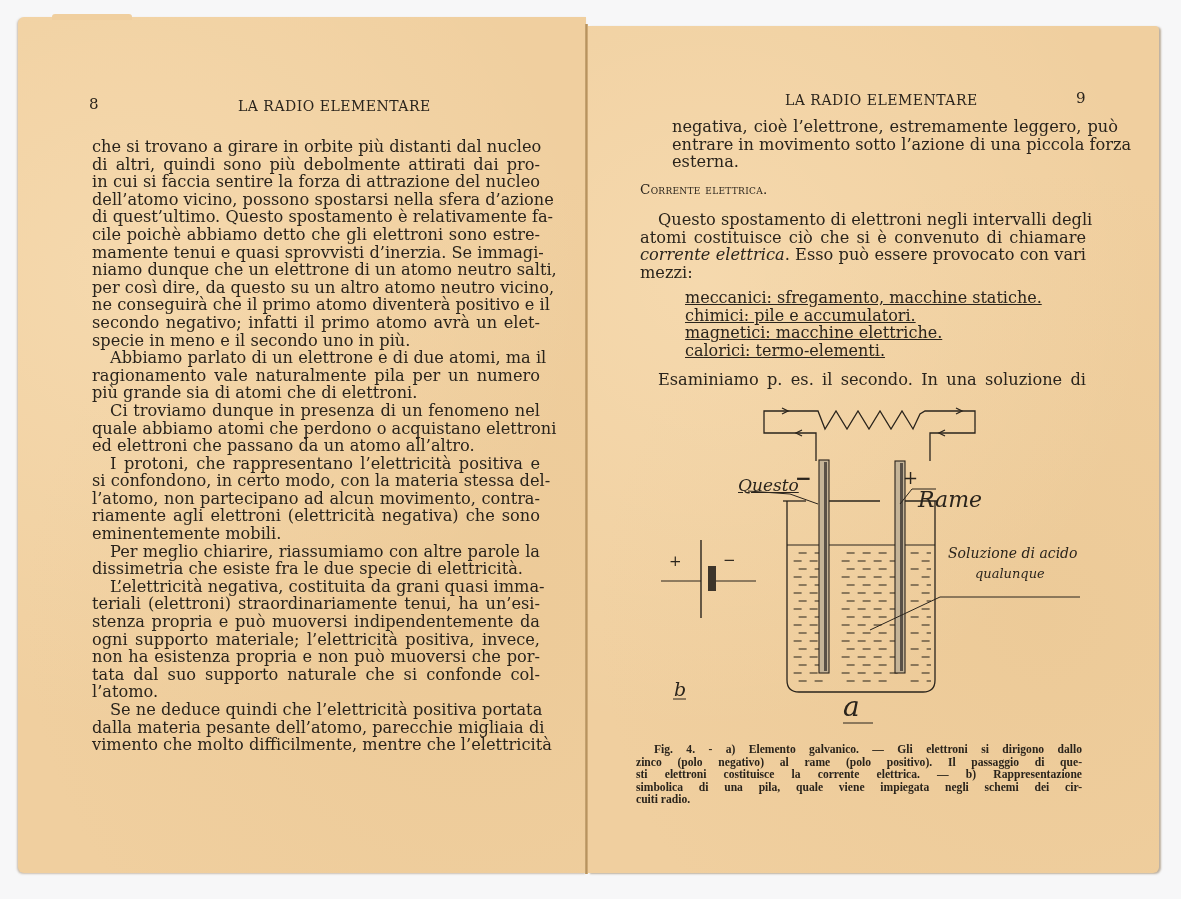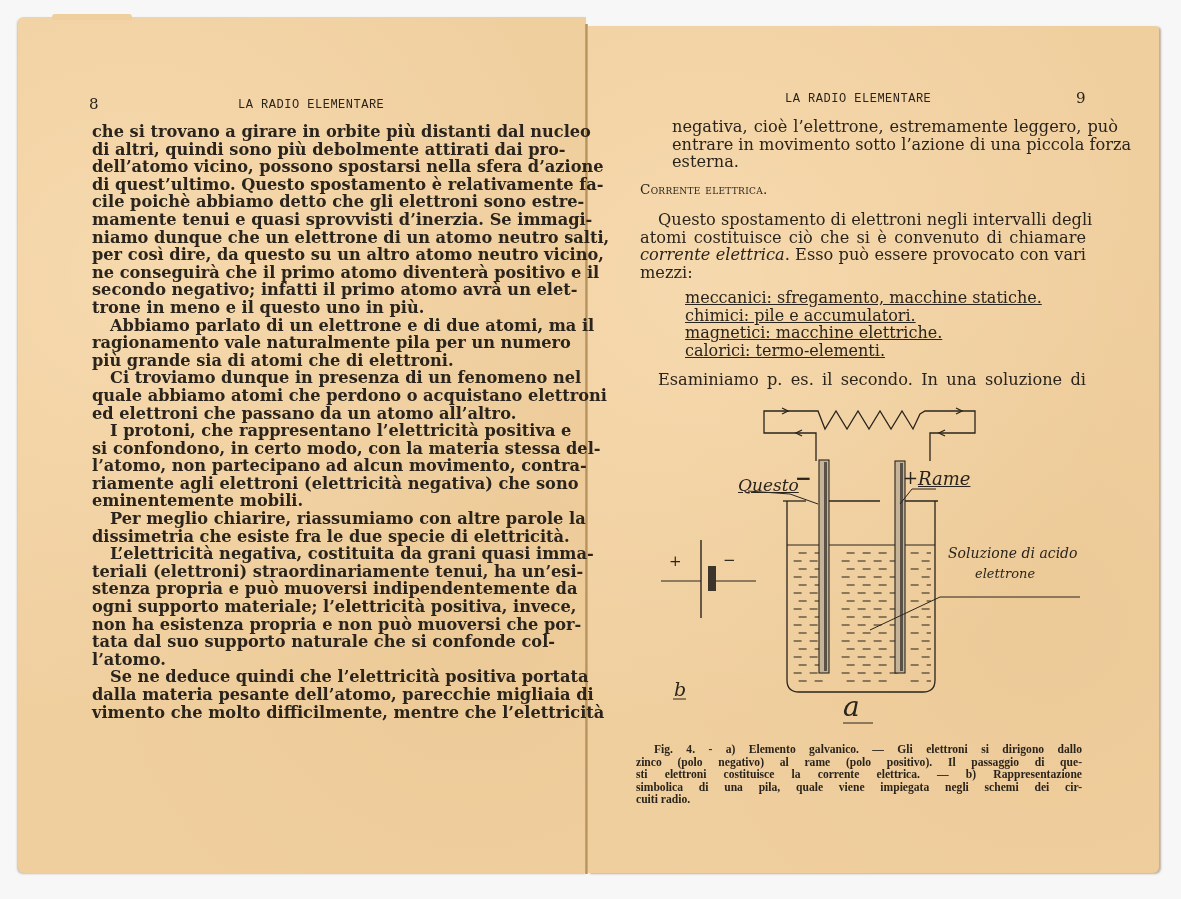--- a/index.html
+++ b/index.html
@@ -12,21 +12,21 @@
     background-image:
       radial-gradient(circle at 20% 30%, rgba(255,235,200,0.35), transparent 60%),
       radial-gradient(circle at 80% 70%, rgba(220,180,120,0.18), transparent 60%);
   }
   .page.left { left:18px; top:17px; width:568px; height:856px; border-radius:6px 0 0 6px; box-shadow: -1px 1px 2px rgba(120,90,50,0.35); }
   .page.right { left:588px; top:26px; width:571px; height:847px; border-radius:0 4px 6px 0; box-shadow: 2px 1px 2px rgba(120,90,50,0.45); }
   .gutter { position:absolute; left:585px; top:24px; width:3px; height:850px; background:linear-gradient(90deg, #c9a877, #b8935e, #d9b584); }
   .left-fold { position:absolute; left:52px; top:14px; width:80px; height:6px; background:#f0cf9f; border-radius:3px 3px 0 0; }
 
   .running-head {
-    position:absolute; font-size:12px; letter-spacing:0.5px; color:#2a241c;font-family:Liberation Mono, monospace;
+    position:absolute; font-size:14px; letter-spacing:0.5px; color:#2a241c;
   }
   .page-num { position:absolute; font-size:15px; color:#2a241c; }
 
   .text-block {
     position:absolute; font-size:16.2px; line-height:17.6px; text-align:justify;
     color:#2a241c;
   }
   .line { display:block; text-align:justify; text-align-last:justify; white-space:nowrap; }
   .line.last { text-align-last:left; }
   .line.ind { padding-left:18px; }
@@ -46,32 +46,33 @@
 <body>
 
 <div class="page left"></div>
 <div class="left-fold"></div>
 <div class="page right"></div>
 <div class="gutter"></div>
 
 <div class="page-num" style="left:89px; top:95px;">8</div>
 <div class="running-head" style="left:238px; top:98px;">LA RADIO ELEMENTARE</div>
 
-<div class="text-block" id="left-text" style="left:92px; top:123px; width:448px;font-weight:bold;">
+<div class="text-block" id="left-text" style="left:92px; top:138px; width:448px;">
     <span class="line">che si trovano a girare in orbite più distanti dal nucleo</span>
     <span class="line">di altri, quindi sono più debolmente attirati dai pro-</span>
+    <span class="line">in cui si faccia sentire la forza di attrazione del nucleo</span>
     <span class="line">dell’atomo vicino, possono spostarsi nella sfera d’azione</span>
     <span class="line">di quest’ultimo. Questo spostamento è relativamente fa-</span>
     <span class="line">cile poichè abbiamo detto che gli elettroni sono estre-</span>
     <span class="line">mamente tenui e quasi sprovvisti d’inerzia. Se immagi-</span>
     <span class="line">niamo dunque che un elettrone di un atomo neutro salti,</span>
     <span class="line">per così dire, da questo su un altro atomo neutro vicino,</span>
     <span class="line">ne conseguirà che il primo atomo diventerà positivo e il</span>
     <span class="line">secondo negativo; infatti il primo atomo avrà un elet-</span>
-    <span class="line last">trone in meno e il questo uno in più.</span>
+    <span class="line last">specie in meno e il secondo uno in più.</span>
     <span class="line ind">Abbiamo parlato di un elettrone e di due atomi, ma il</span>
     <span class="line">ragionamento vale naturalmente pila per un numero</span>
     <span class="line last">più grande sia di atomi che di elettroni.</span>
     <span class="line ind">Ci troviamo dunque in presenza di un fenomeno nel</span>
     <span class="line">quale abbiamo atomi che perdono o acquistano elettroni</span>
     <span class="line last">ed elettroni che passano da un atomo all’altro.</span>
     <span class="line ind">I protoni, che rappresentano l’elettricità positiva e</span>
     <span class="line">si confondono, in certo modo, con la materia stessa del-</span>
     <span class="line">l’atomo, non partecipano ad alcun movimento, contra-</span>
     <span class="line">riamente agli elettroni (elettricità negativa) che sono</span>
@@ -275,23 +276,23 @@
     <line x1="74" y1="181" x2="116" y2="181"></line>
     <line x1="33" y1="299" x2="46" y2="299"></line>
     <line x1="203" y1="323" x2="233" y2="323"></line>
   </g>
   <rect x="68" y="166" width="8" height="25" fill="#3d352b"></rect>
 </svg>
 
 <div class="hand" style="position:absolute; left:738px; top:475px; font-size:17px; text-decoration:underline;">Questo</div>
 <div style="position:absolute; left:795px; top:466px; font-size:20px; font-weight:bold;">−</div>
 <div style="position:absolute; left:903px; top:467px; font-size:18px;">+</div>
-<div class="hand" style="position:absolute; left:918px; top:468px; font-size:18px; text-decoration:underline;">Rame</div>
+<div class="hand" style="position:absolute; left:918px; top:487px; font-size:22px; ">Rame</div>
 <div class="hand" style="position:absolute; left:948px; top:545px; font-size:14px;">Soluzione di acido</div>
-<div class="hand" style="position:absolute; left:975px; top:566px; font-size:13px;">elettrone</div>
+<div class="hand" style="position:absolute; left:975px; top:566px; font-size:13px;">qualunque</div>
 <div style="position:absolute; left:669px; top:552px; font-size:15px;">+</div>
 <div style="position:absolute; left:723px; top:551px; font-size:15px;">−</div>
 <div class="hand" style="position:absolute; left:674px; top:678px; font-size:19px;">b</div>
 <div class="hand" style="position:absolute; left:843px; top:690px; font-size:28px;">a</div>
 
 <div class="caption" style="left:636px; top:744px; width:446px;font-family:Liberation Serif, serif;">
   <span class="line ind">Fig. 4. - a) Elemento galvanico. — Gli elettroni si dirigono dallo</span>
   <span class="line">zinco (polo negativo) al rame (polo positivo). Il passaggio di que-</span>
   <span class="line">sti elettroni costituisce la corrente elettrica. — b) Rappresentazione</span>
   <span class="line">simbolica di una pila, quale viene impiegata negli schemi dei cir-</span>

